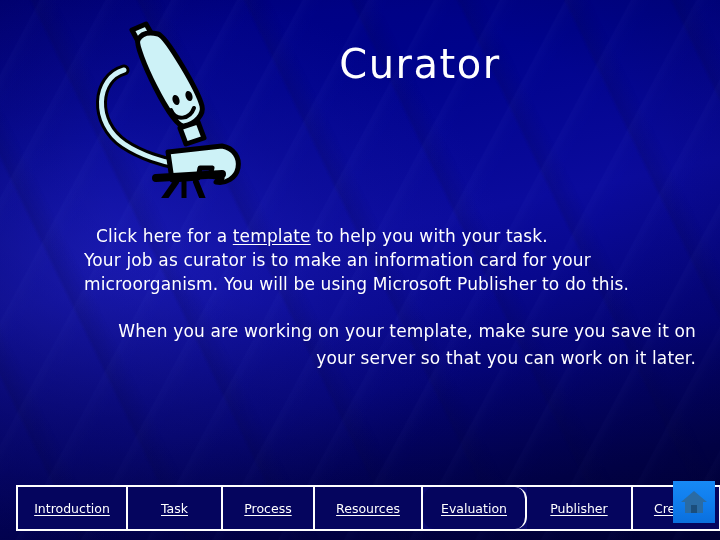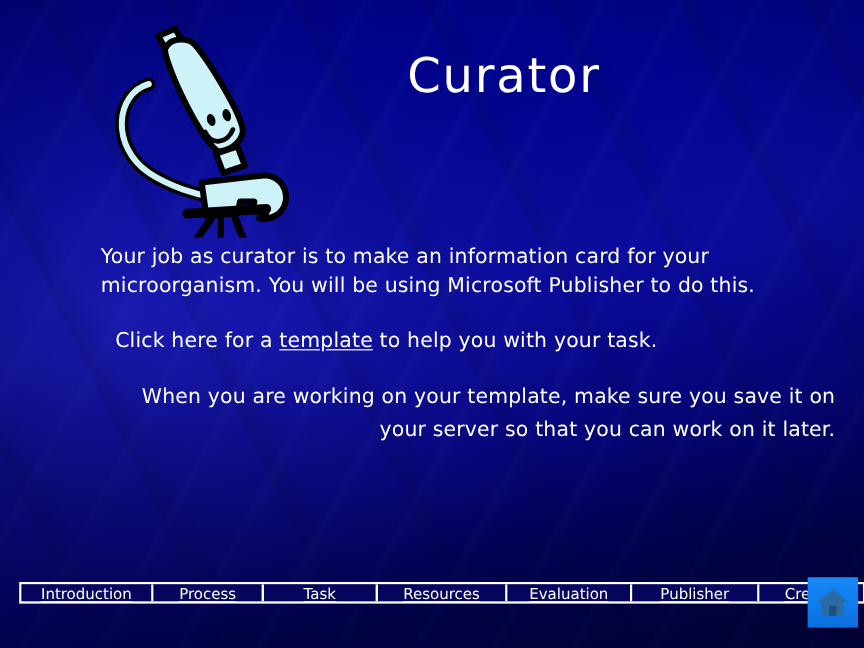--- a/index.html
+++ b/index.html
@@ -96,21 +96,21 @@
     text-underline-offset: 2px;
     color: #ffffff;
     cursor: pointer;
   }
 
   
   #navbar {
     position: absolute;
     left: 16px;
     top: 485px;
-    height: 18px;
+    height: 46px;
     display: flex;
     border: 2px solid #ffffff;
     box-sizing: border-box;
     background: #0a0a6e;
   }
   .nav-cell {
     display: flex;
     align-items: center;
     justify-content: center;
     height: 100%;
@@ -125,21 +125,21 @@
   .nav-cell:last-child { border-right: none; }
   .nav-cell span {
     text-decoration: underline;
     text-underline-offset: 2px;
     white-space: nowrap;
   }
   .nav-cell.w-intro  { width: 110px; }
   .nav-cell.w-task   { width: 95px; }
   .nav-cell.w-proc   { width: 92px; }
   .nav-cell.w-res    { width: 108px; }
-  .nav-cell.w-eval   { width: 104px; }
+  .nav-cell.w-eval   { width: 104px; border-radius: 12px; }
   .nav-cell.w-conc   { width: 106px; }
   .nav-cell.w-cred   { width: 86px; }
 
   
   #home-button {
     position: absolute;
     left: 673px;
     top: 481px;
     width: 42px;
     height: 42px;
@@ -187,38 +187,38 @@
         <ellipse cx="117" cy="78" rx="3.4" ry="5.2" transform="rotate(-18 117 78)"></ellipse>
       </g>
       <path d="M99 92 C104 104 118 101 122 90" fill="none" stroke="#000000" stroke-width="4" stroke-linecap="round"></path>
     </svg>
   </div>
 
   <div id="title">Curator</div>
 
   <div id="body-copy">
 
-    <p class="para" id="para-1">Your job as curator is to make an information card for your microorganism.  You will be using Microsoft Publisher to do this.</p>
-
     <p class="para" id="para-2">
       <span>Click here for a </span><span class="tpl-link">template</span><span> to help you with your task.</span>
     </p>
 
+    <p class="para" id="para-1">Your job as curator is to make an information card for your microorganism.  You will be using Microsoft Publisher to do this.</p>
+
     <p class="para" id="para-3">When you are working on your template, make sure you save it on your server so that you can work on it later.</p>
   </div>
 
   <div id="navbar">
     <div class="nav-cell w-intro">
       <span>Introduction</span>
     </div>
+    <div class="nav-cell w-task">
+      <span>Task</span>
+    </div>
     <div class="nav-cell w-proc">
       <span>Process</span>
-    </div>
-    <div class="nav-cell w-task">
-      <span>Task</span>
     </div>
     <div class="nav-cell w-res">
       <span>Resources</span>
     </div>
     <div class="nav-cell w-eval">
       <span>Evaluation</span>
     </div>
     <div class="nav-cell w-conc">
       <span>Publisher</span>
     </div>

